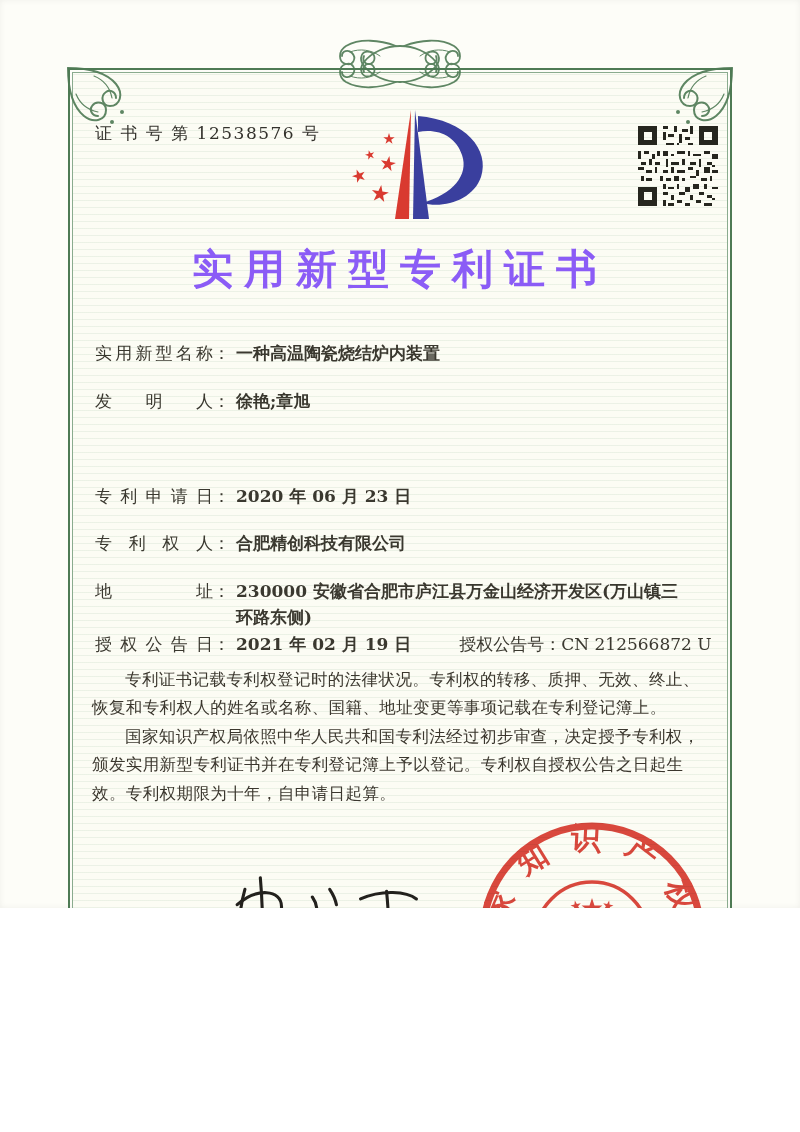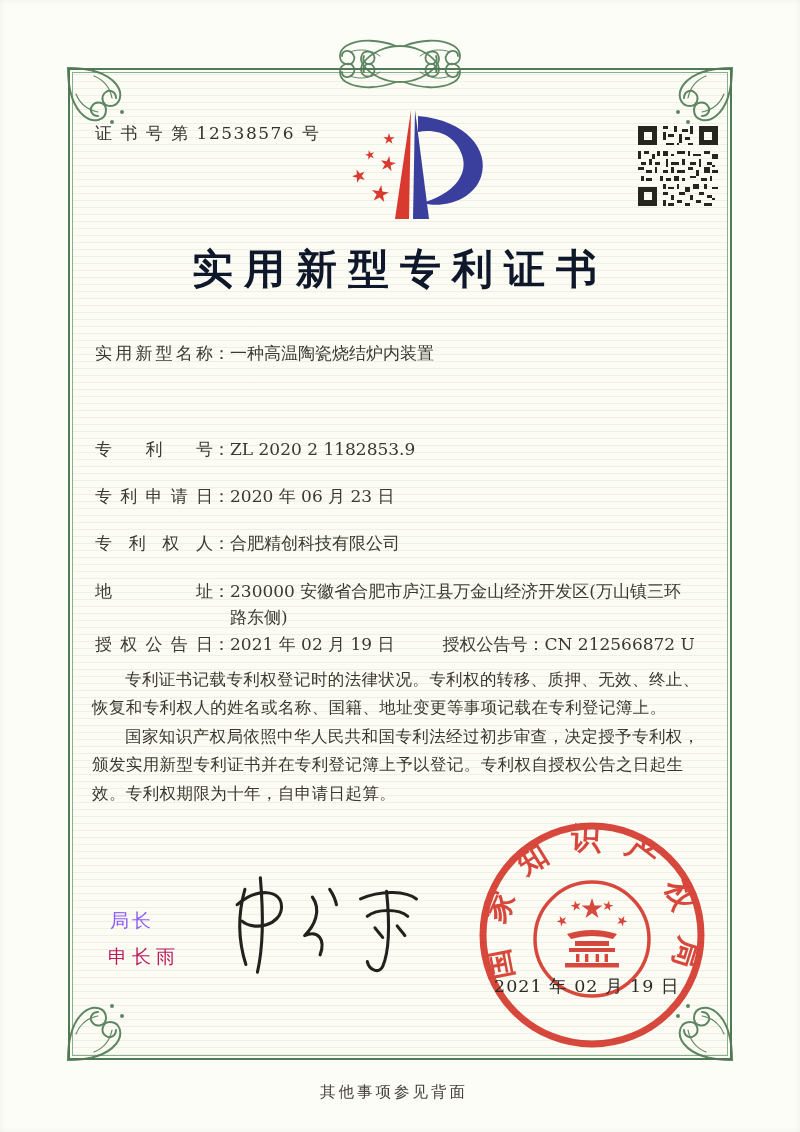--- a/index.html
+++ b/index.html
@@ -8,47 +8,47 @@
     --seal-red:#d9352b;
     --logo-blue:#3a3f9e;
     --logo-red:#d93a30;
     --ink:#22201c;
     --text:#39352c;
     --paper:#fdfdf8;
   }
   *{margin:0;padding:0;box-sizing:border-box;}
   html,body{background:#ffffff;}
   .page{
-    position:relative;width:800px;height:1132px;background:var(--paper);
+    position:relative;width:800px;height:908px;background:var(--paper);
     font-family:"DejaVu Serif","Liberation Serif",serif;color:var(--text);
     overflow:hidden;box-shadow:inset 0 0 6px rgba(0,0,0,0.06);
   }
   .frame{
     position:absolute;left:68px;top:68px;width:664px;height:992px;
     border:2.5px solid var(--green);
   }
   .frame-inner{
     position:absolute;inset:2px;border:1px solid var(--green-light);
     background:
       repeating-linear-gradient(0deg, rgba(150,185,155,0.16) 0px, rgba(150,185,155,0.16) 1px, transparent 1px, transparent 7px),
       #fcfcf4;
   }
   .ornament{position:absolute;color:var(--green);opacity:0.9;}
   .content{position:absolute;inset:0;}
   .cert-no{position:absolute;left:95px;top:122px;font-size:17px;letter-spacing:1.5px;color:#33322c;}
   .logo{position:absolute;left:332px;top:106px;}
   .qr{position:absolute;left:636px;top:126px;}
   .title{
     position:absolute;left:0;right:0;top:242px;text-align:center;
-    font-size:41px;font-weight:700;letter-spacing:11px;color:#0f172a;
+    font-size:41px;font-weight:700;letter-spacing:11px;color:#8b5cf6;
   }
   .field-row{position:absolute;left:95px;width:616px;font-size:17px;line-height:1.55;color:#3a382f;}
   .flabel{display:inline-block;width:118px;text-align:justify;text-align-last:justify;vertical-align:top;}
   .fcolon{vertical-align:top;}
-  .fvalue{display:inline-block;margin-left:0;max-width:458px;vertical-align:top;}
+  .fvalue{display:inline-block;margin-left:6px;max-width:458px;vertical-align:top;font-weight:bold;}
   .grant-row{display:flex;gap:48px;}
   .grant-pair{white-space:nowrap;}
   .paragraphs{position:absolute;left:92px;top:666px;width:620px;font-size:16.5px;line-height:1.72;color:#3b372e;letter-spacing:0.4px;}
   .paragraphs p{text-indent:2em;}
   .signer-title{position:absolute;left:110px;top:908px;font-size:19px;letter-spacing:3px;color:#8b5cf6;}
   .signer-name{position:absolute;left:108px;top:944px;font-size:19px;letter-spacing:5px;color:#be185d;}
   .signature{position:absolute;left:216px;top:868px;}
   .seal{position:absolute;left:472px;top:815px;color:var(--seal-red);opacity:0.9;mix-blend-mode:multiply;}
   .seal-date{position:absolute;left:494px;top:974px;font-size:17.5px;letter-spacing:1px;color:#2c2a24;}
   .footer-page{position:absolute;left:0;right:0;top:1031px;text-align:center;font-size:14.5px;letter-spacing:2px;color:#33312a;}
@@ -197,22 +197,22 @@
           <rect x="24" y="28" width="3" height="1"></rect>
           <rect x="27" y="26" width="1" height="1"></rect>
       </g>
     </svg>
 
     <h1 class="title">实用新型专利证书</h1>
 
     <div class="field-row" style="top:340px">
       <span class="flabel">实用新型名称</span><span class="fcolon">：</span><span class="fvalue">一种高温陶瓷烧结炉内装置</span>
     </div>
-    <div class="field-row" style="top:436px">
-      <span class="flabel">专利号</span><span class="fcolon">：</span><span class="fvalue">ZL 2020 2 1182853.9</span>
+    <div class="field-row" style="top:388px">
+      <span class="flabel">发明人</span><span class="fcolon">：</span><span class="fvalue">徐艳;章旭</span>
     </div>
     <div class="field-row" style="top:483px">
       <span class="flabel">专利申请日</span><span class="fcolon">：</span><span class="fvalue">2020 年 06 月 23 日</span>
     </div>
     <div class="field-row" style="top:530px">
       <span class="flabel">专利权人</span><span class="fcolon">：</span><span class="fvalue">合肥精创科技有限公司</span>
     </div>
     <div class="field-row" style="top:578px">
       <span class="flabel">地址</span><span class="fcolon">：</span><span class="fvalue">230000 安徽省合肥市庐江县万金山经济开发区(万山镇三环路东侧)</span>
     </div>

